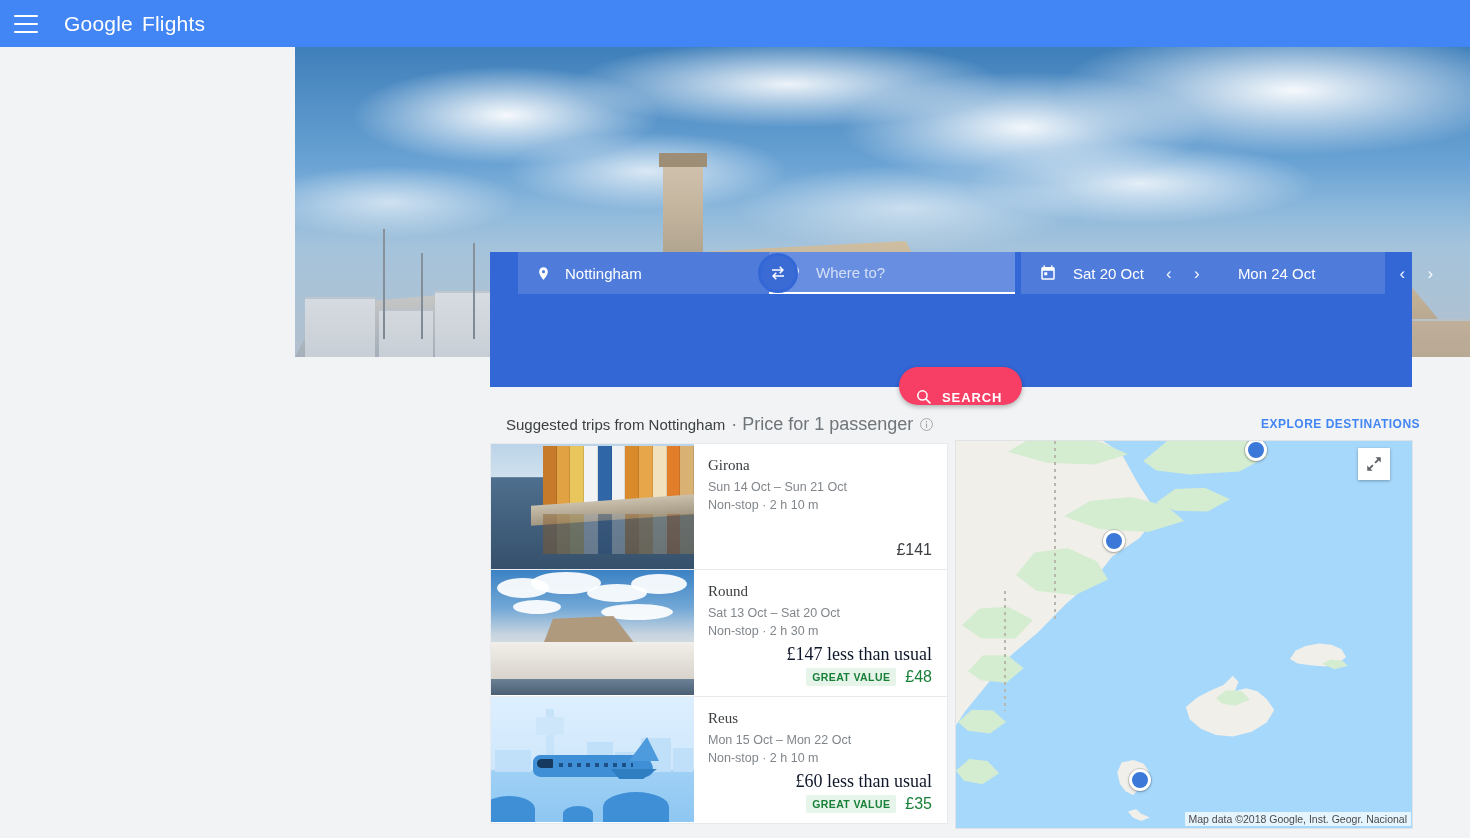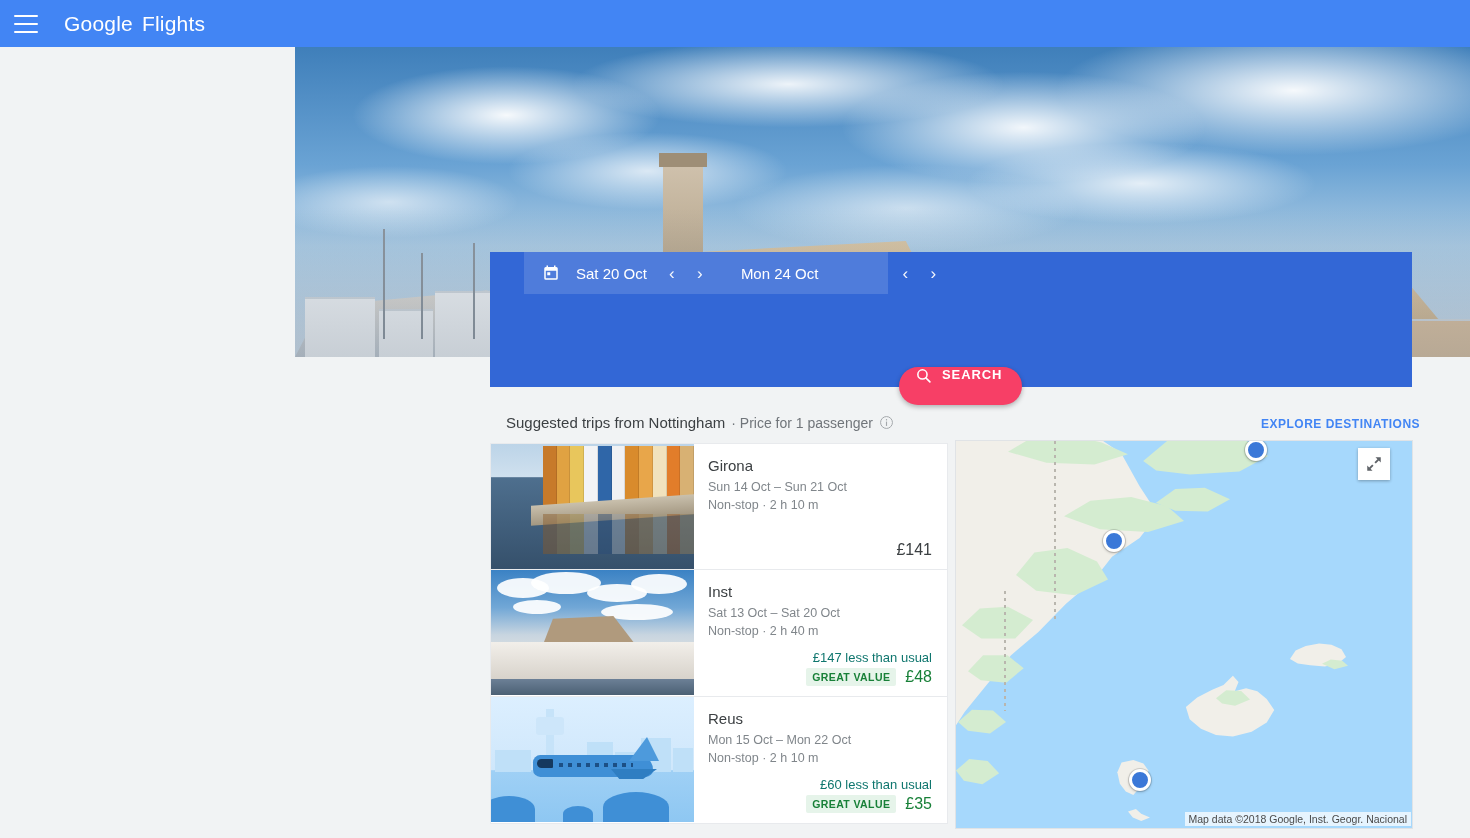--- a/index.html
+++ b/index.html
@@ -135,53 +135,53 @@
   .arrows { display: flex; gap: 6px; margin: 0 6px 0 14px; }
   .arw {
     width: 22px; height: 28px; display: flex; align-items: center; justify-content: center;
     cursor: pointer; color: #fff; font-size: 17px; line-height: 1; opacity: .95;
   }
   .search-btn {
     position: absolute; left: 409px; top: 115px;
     height: 38px; padding: 0 20px 0 16px;
     background: #f73f66; border: none; border-radius: 19px;
     color: #fff; font-size: 13px; font-weight: 700; letter-spacing: .9px;
-    display: flex; align-items: flex-start; gap: 10px;
+    display: flex; align-items: flex-end; gap: 10px;
     cursor: pointer; box-shadow: 0 2px 5px rgba(0,0,0,.28);
     z-index: 30;
   }
 
   
   .sug-head {
     position: absolute; top: 414px; left: 506px;
     display: flex; align-items: center; gap: 6px;
     font-size: 15px; color: #3c4043;
   }
-  .sug-sub { font-size: 14px; color: #70757a; }
+  .sug-sub { font-size: 18px; color: #70757a; }
   .info-ico { width: 15px; height: 15px; opacity: .6; cursor: pointer; }
   .explore {
     position: absolute; top: 417px; left: 1261px;
     color: #4285f4; font-size: 12px; font-weight: 700; letter-spacing: .5px;
     cursor: pointer;
   }
 
   
   .cards { position: absolute; top: 443px; left: 490px; width: 458px; }
   .card {
     display: flex; height: 127px; background: #fff;
     border: 1px solid #e8eaed; border-top: none;
     cursor: pointer;
   }
   .card:first-child { border-top: 1px solid #e8eaed; }
   .thumb { width: 203px; height: 125px; flex: none; position: relative; overflow: hidden; }
   .cbody { flex: 1; padding: 13px 15px 10px 14px; display: flex; flex-direction: column; }
-  .ctitle { font-size: 15px; color: #3c4043; margin-bottom: 4px; }
+  .ctitle { font-size: 15px; color: #3c4043; margin-bottom: 4px; font-family: Liberation Serif, serif; }
   .cmeta { font-size: 12.5px; color: #80868b; line-height: 18px; }
   .cfoot { margin-top: auto; text-align: right; }
-  .less { font-size: 13px; color: #0f766e; display: block; margin-bottom: 3px; }
+  .less { font-size: 18px; color: #0f172a; display: block; margin-bottom: 3px; font-family: Liberation Serif, serif; }
   .pricerow { display: flex; align-items: flex-start; justify-content: flex-end; gap: 9px; }
   .badge {
     background: #e6f4ea; color: #188038;
     font-size: 10.5px; font-weight: 700; letter-spacing: .4px;
     padding: 3px 6px; border-radius: 2px;
   }
   .price { font-size: 16px; color: #3c4043; }
   .price.deal { color: #188038; }
 
   
@@ -319,20 +319,40 @@
   </div>
   <div class="mast" style="left:88px;height:110px"></div>
   <div class="mast" style="left:126px;height:86px"></div>
   <div class="mast" style="left:178px;height:96px"></div>
   <div class="hero-town"></div>
 </div>
 
 <div class="search-panel">
 
   <div class="fields">
+    <div class="place-group">
+      <div class="field origin">
+        <svg class="pin" viewBox="0 0 24 24">
+          <path fill="#ffffff" d="M12 2C8.1 2 5 5.1 5 9c0 5.2 7 13 7 13s7-7.8 7-13c0-3.9-3.1-7-7-7zm0 9.5A2.5 2.5 0 1 1 12 6.5a2.5 2.5 0 0 1 0 5z"></path>
+        </svg>
+        <span>Nottingham</span>
+      </div>
+      <div class="field dest">
+        <svg class="pin" viewBox="0 0 24 24">
+          <path fill="#ffffff" d="M12 2C8.1 2 5 5.1 5 9c0 5.2 7 13 7 13s7-7.8 7-13c0-3.9-3.1-7-7-7zm0 9.5A2.5 2.5 0 1 1 12 6.5a2.5 2.5 0 0 1 0 5z"></path>
+        </svg>
+        <span class="ph">Where to?</span>
+      </div>
+      <div class="swap">
+        <svg width="18" height="18" viewBox="0 0 24 24">
+          <path fill="#ffffff" d="M4 9h12.2l-2.6-2.6L15 5l5 5-5 5-1.4-1.4L16.2 11H4V9z" transform="translate(0,-2)"></path>
+          <path fill="#ffffff" d="M20 15H7.8l2.6 2.6L9 19l-5-5 5-5 1.4 1.4L7.8 13H20v2z" transform="translate(0,2)"></path>
+        </svg>
+      </div>
+    </div>
 
     <div class="dates">
       <svg class="cal" viewBox="0 0 24 24">
         <path fill="#ffffff" d="M19 4h-1V2h-2v2H8V2H6v2H5a2 2 0 0 0-2 2v13a2 2 0 0 0 2 2h14a2 2 0 0 0 2-2V6a2 2 0 0 0-2-2zm0 15H5V9h14v10z"></path>
         <rect fill="#ffffff" x="7" y="11" width="4" height="4"></rect>
       </svg>
       <span class="date-txt">Sat 20 Oct</span>
       <span class="arrows">
         <span class="arw">‹</span>
         <span class="arw">›</span>
@@ -415,23 +435,23 @@
       <span class="cl" style="left:40px;top:2px;width:70px;height:22px"></span>
       <span class="cl" style="left:96px;top:14px;width:60px;height:18px"></span>
       <span class="cl" style="left:140px;top:4px;width:56px;height:20px"></span>
       <span class="cl" style="left:22px;top:30px;width:48px;height:14px"></span>
       <span class="cl" style="left:110px;top:34px;width:72px;height:16px"></span>
       <div class="citadel"></div>
       <div class="town"></div>
       <div class="water"></div>
     </div>
     <div class="cbody">
-      <div class="ctitle">Inst</div>
+      <div class="ctitle">Round</div>
       <div class="cmeta">Sat 13 Oct – Sat 20 Oct</div>
-      <div class="cmeta">Non-stop · 2 h 40 m</div>
+      <div class="cmeta">Non-stop · 2 h 30 m</div>
       <div class="cfoot">
         <span class="less">£147 less than usual</span>
         <div class="pricerow">
           <span class="badge">GREAT VALUE</span>
           <span class="price deal">£48</span>
         </div>
       </div>
     </div>
   </div>
 

